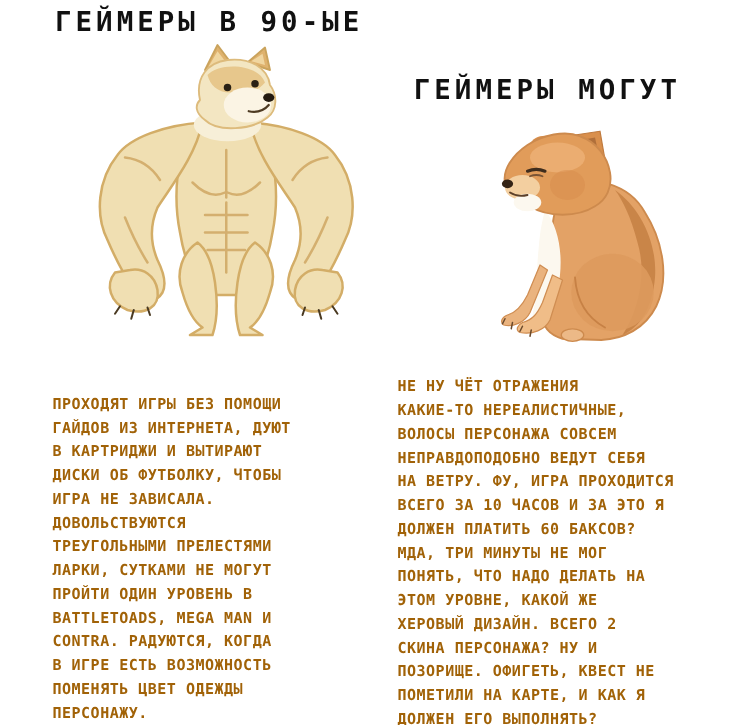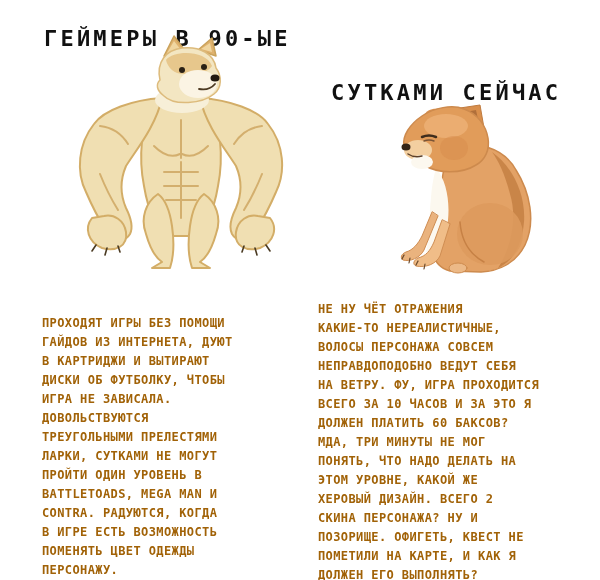--- a/index.html
+++ b/index.html
@@ -1,37 +1,37 @@
 <!DOCTYPE html>
 <html><head>
 <meta charset="utf-8">
 <style>
   html,body{margin:0;padding:0;background:#ffffff;}
   .canvas{
     position:relative;width:600px;height:580px;overflow:hidden;background:#ffffff;
     font-family:"DejaVu Sans Mono","Liberation Mono",monospace;
     font-weight:bold;color:#161616;
   }
-  .title{position:absolute;font-size:22px;letter-spacing:3.2px;white-space:nowrap;color:#111111;margin-top:20px;}
+  .title{position:absolute;font-size:22px;letter-spacing:3.2px;white-space:nowrap;color:#111111;}
   #title-left{left:44px;top:6px;}
   #title-right{left:331px;top:60px;}
   .caption{position:absolute;font-size:12px;line-height:19px;letter-spacing:0.4px;white-space:pre-line;color:#a16207;margin-top:27px;}
   #caption-left{left:42px;top:287px;width:275px;}
   #caption-right{left:318px;top:273px;width:283px;}
   .illus{position:absolute;}
   #doge-illus{left:66px;top:34px;width:230px;height:240px;}
   #cheems-illus{left:398px;top:104px;width:152px;height:172px;}
 </style>
 </head>
 <body>
 
 <div class="canvas">
 
   <div class="title" id="title-left">ГЕЙМЕРЫ В 90-ЫЕ</div>
-  <div class="title" id="title-right">СУТКАМИ СЕЙЧАС</div>
+  <div class="title" id="title-right">ГЕЙМЕРЫ МОГУТ</div>
 
   <svg class="illus" id="doge-illus" viewBox="0 0 230 240" role="img" aria-label="swole-doge">
     <g stroke-linejoin="round" stroke-linecap="round">
 
       <path d="M86,68 C100,60 130,60 144,68 C154,90 158,122 152,152 C148,176 140,194 128,202 L102,202 C90,194 82,176 78,152 C72,122 76,90 86,68 Z" fill="#f0dfb2" stroke="#d3ad67" stroke-width="2"></path>
 
       <path d="M96,64 C66,66 38,76 28,90 C12,110 10,138 20,158 C26,172 32,184 40,196 C46,206 58,210 64,200 C68,192 64,182 60,174 C54,160 54,146 60,132 C70,116 90,92 96,64 Z" fill="#f0dfb2" stroke="#d3ad67" stroke-width="2"></path>
 
       <path d="M134,64 C164,66 192,76 202,90 C218,110 220,138 210,158 C204,172 198,184 190,196 C184,206 172,210 166,200 C162,192 166,182 170,174 C176,160 176,146 170,132 C160,116 140,92 134,64 Z" fill="#f0dfb2" stroke="#d3ad67" stroke-width="2"></path>
 

